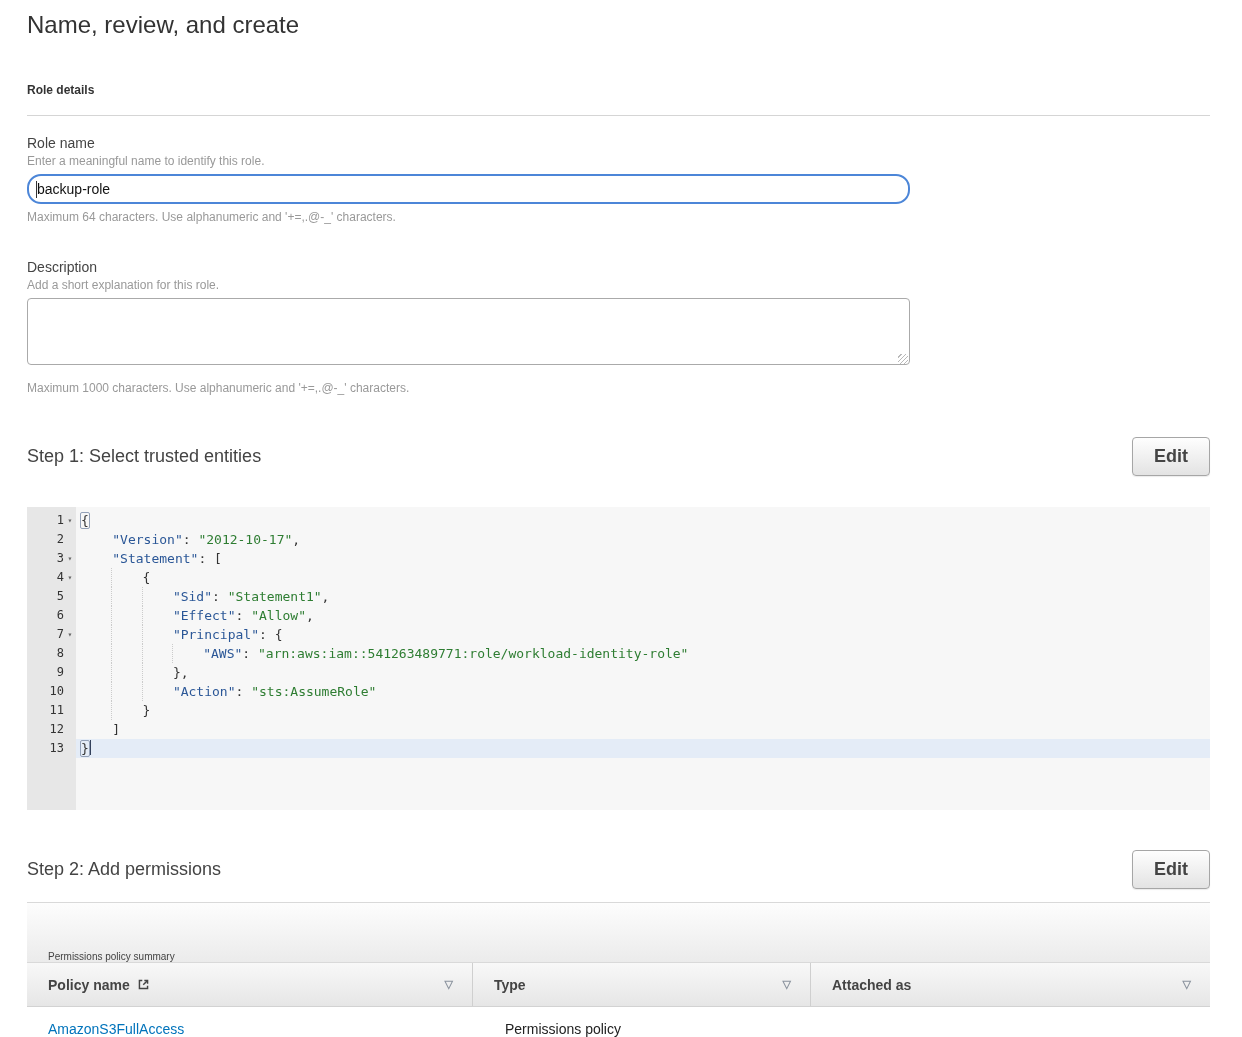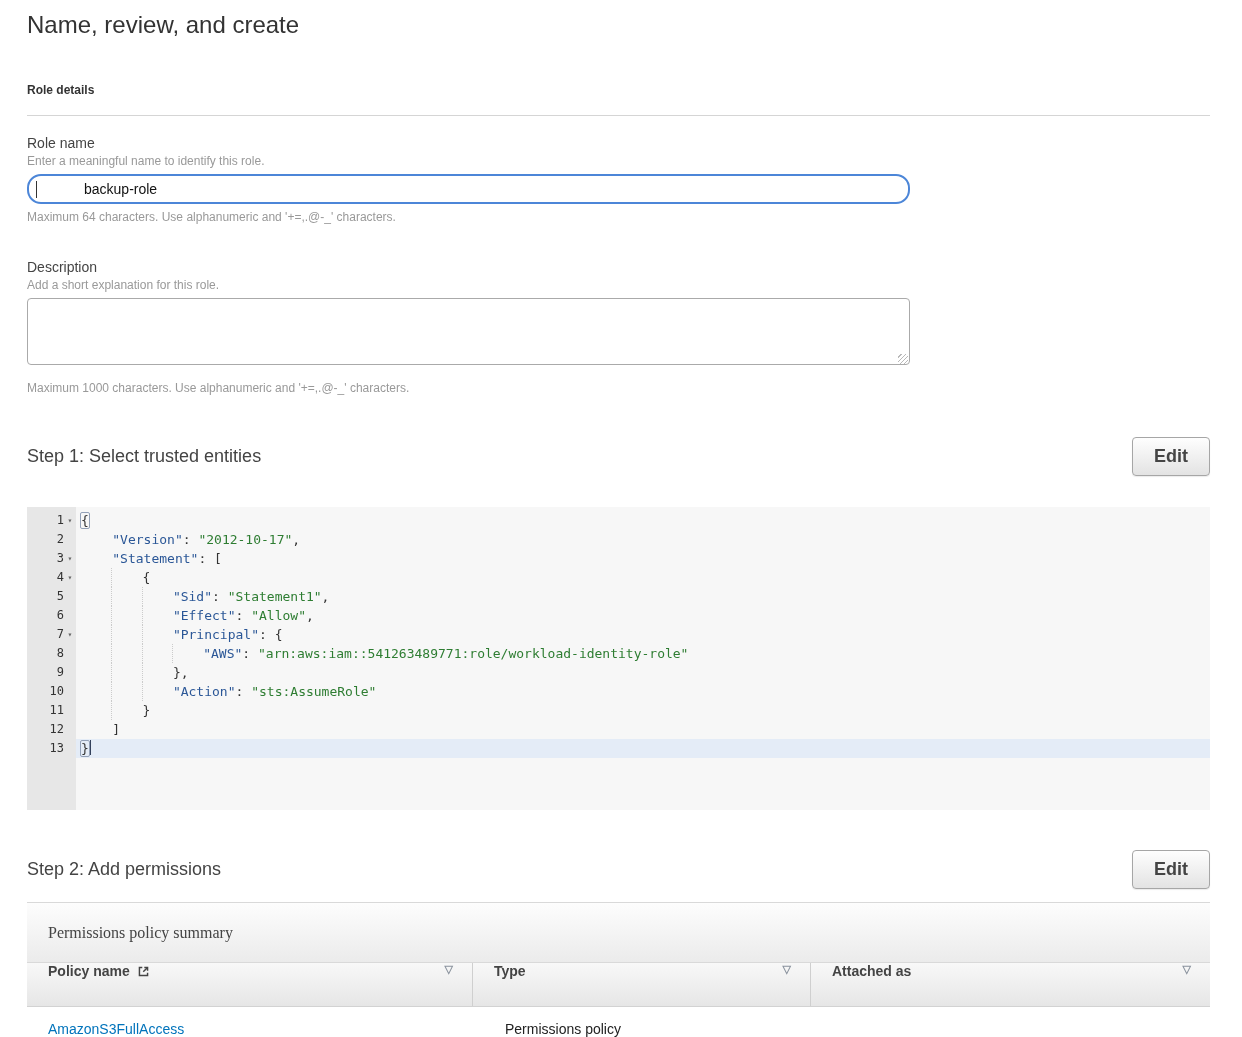--- a/index.html
+++ b/index.html
@@ -24,21 +24,21 @@
 
   .field-label { font-size: 14px; color: #444; margin-top: 19px; line-height: 17px; }
   .field-help  { font-size: 12px; color: #999; margin-top: 2px; line-height: 14px; }
   .field-constraint { font-size: 12px; color: #999; margin-top: 6px; line-height: 14px; }
 
   .textbox {
     margin-top: 6px; width: 883px; height: 30px;
     border: 2px solid var(--input-focus-border, #4c86d8);
     border-radius: 14px; background: #fff;
     display: flex; align-items: center; padding: 0 7px;
-    font-size: 14px; color: #111; gap: 47px;
+    font-size: 14px; color: #111;
   }
   .input-caret {
     display: inline-block; width: 1px; height: 17px;
     background: #333; margin-right: 0px;
   }
   .desc-textarea-wrap { position: relative; width: 883px; margin-top: 6px; }
   .desc-textarea {
     width: 883px; height: 67px; resize: none;
     border: 1px solid #aaa; border-radius: 4px;
     font-family: "Liberation Sans", sans-serif; font-size: 14px;
@@ -98,30 +98,30 @@
   }
   .code-caret {
     display: inline-block; width: 1.5px; height: 15px;
     background: #33415c; vertical-align: -2px; margin-left: 1px;
   }
 
   
   .perm-panel { margin-top: 13px; width: 1183px; border-top: 1px solid #d9d9d9; }
   .perm-header {
     height: 59px; background: linear-gradient(#fdfdfd, #ebebeb);
-    display: flex; align-items: center; padding-left: 21px;
-    font-size: 16px; color: #444; font-family: Liberation Serif, serif;
+    display: flex; align-items: flex-end; padding-left: 21px;
+    font-size: 10px; color: #444;
   }
   .perm-thead {
     height: 45px; display: flex;
     background: linear-gradient(#f8f8f8, #e6e6e6);
     border-top: 1px solid #d9d9d9; border-bottom: 1px solid #d2d2d2;
   }
   .th {
-    display: flex; align-items: flex-start; justify-content: space-between;
+    display: flex; align-items: center; justify-content: space-between;
     padding: 0 19px 0 21px; font-size: 14px; font-weight: 700; color: #444;
   }
   .th + .th { border-left: 1px solid #cfcfcf; }
   .col-1 { flex: 0 0 445px; }
   .col-2 { flex: 0 0 338px; }
   .col-3 { flex: 1; }
   .sort-icon { font-size: 11px; color: #8b939e; cursor: pointer; }
   .th-label { display: flex; align-items: center; gap: 7px; }
   .ext-icon { width: 13px; height: 13px; display: inline-block; }
   .perm-row {

